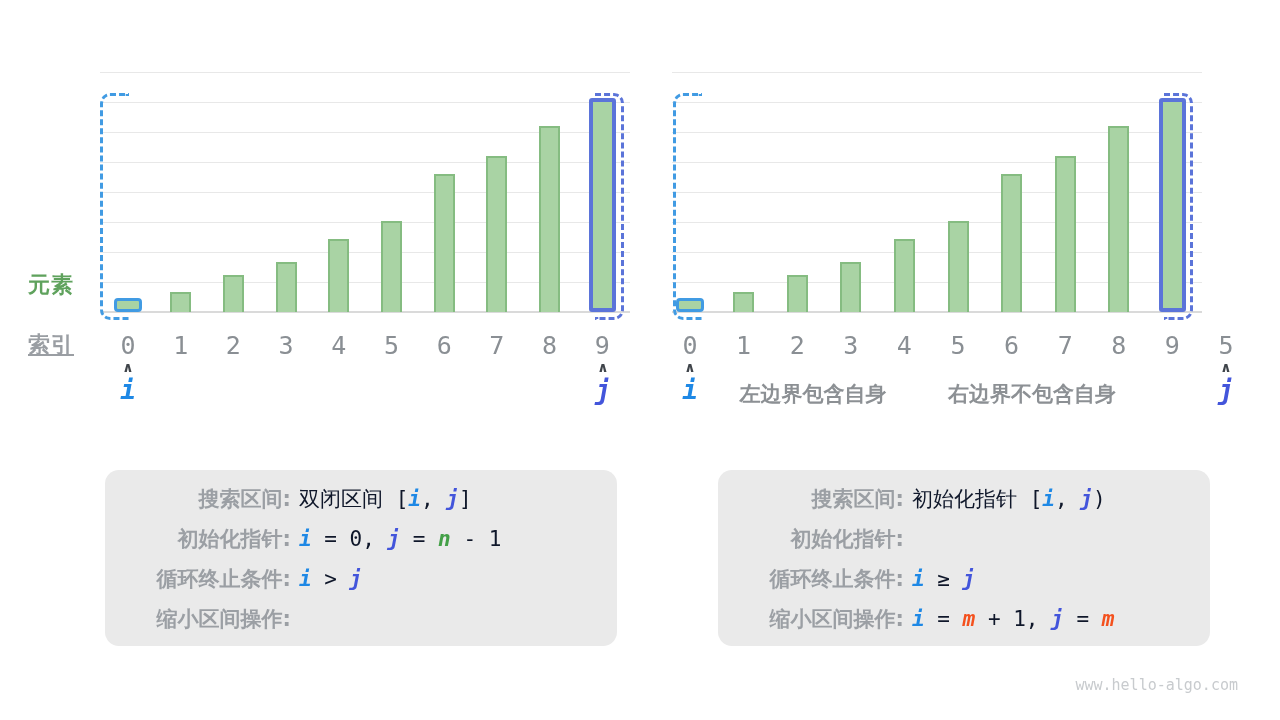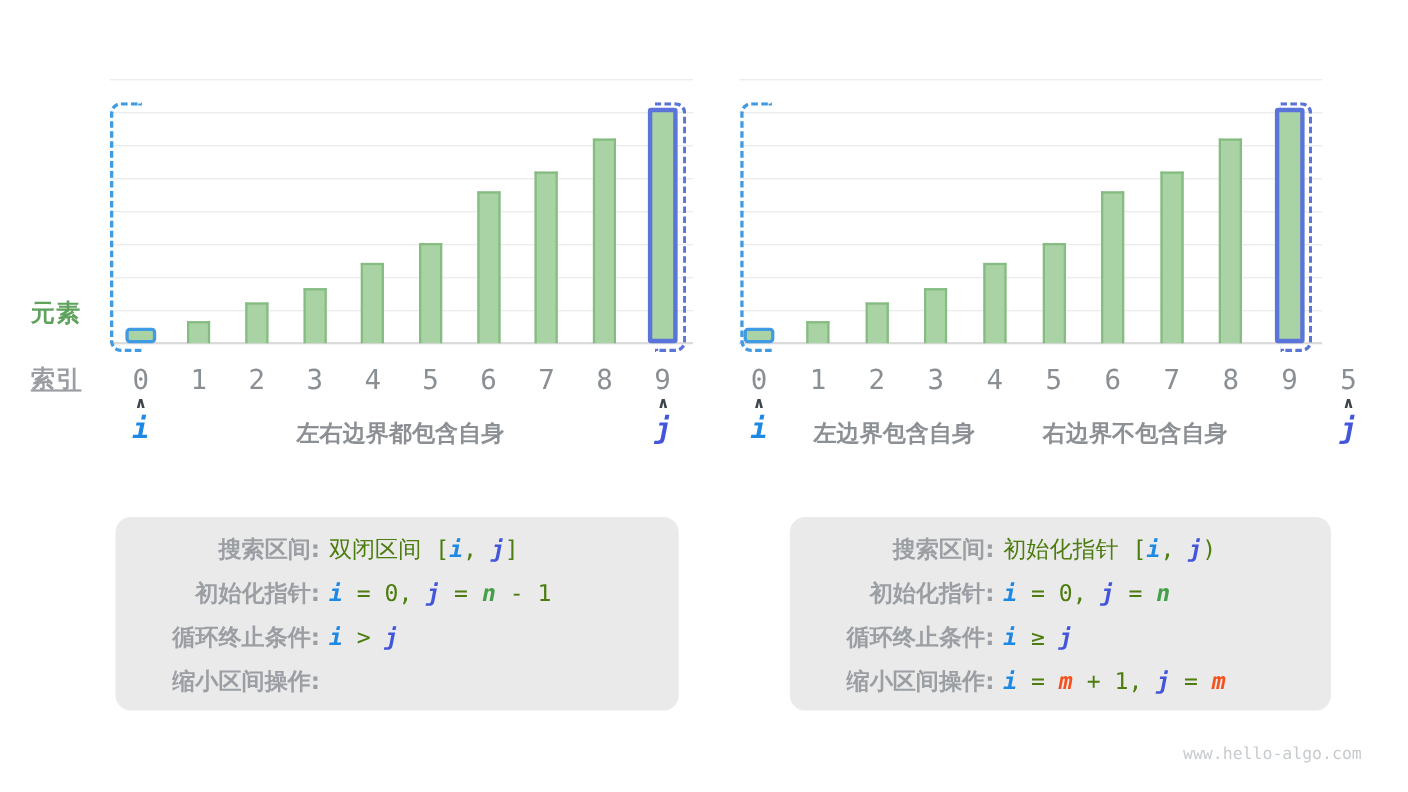--- a/index.html
+++ b/index.html
@@ -47,21 +47,21 @@
   
   .fbox{position:absolute;top:470px;height:176px;background:#EAEAEA;border-radius:14px;
         box-sizing:border-box;padding:9px 2px 0 0;}
   #box-left{left:105px;width:512px;}
   #box-right{left:718px;width:492px;}
   .box-row{display:grid;grid-template-columns:186px 1fr;column-gap:8px;
            align-items:center;height:40px;}
   .box-label{text-align:right;font-size:21px;font-weight:bold;color:#9B9FA4;white-space:nowrap;}
   .box-value{font-family:"DejaVu Sans Mono","DejaVu Sans","Liberation Mono",monospace;
              font-size:21px;white-space:nowrap;}
-  .c-d{color:#4d7c0f;}
+  .c-d{color:#0f172a;}
   .c-i{color:#1E88E5;font-weight:bold;font-style:italic;}
   .c-j{color:#4355DB;font-weight:bold;font-style:italic;}
   .c-n{color:#43A047;font-weight:bold;font-style:italic;}
   .c-m{color:#F4511E;font-weight:bold;font-style:italic;}
 
   .footer{position:absolute;top:676px;right:42px;
           font-family:"DejaVu Sans Mono","Liberation Mono",monospace;
           font-size:15px;color:#C8CBCE;}
 </style>
 </head>
@@ -81,21 +81,20 @@
       <div class="gridline" style="top: 90px;"></div>
       <div class="gridline" style="top: 60px;"></div>
       <div class="gridline" style="top: 30px;"></div>
       <div class="gridline" style="top: 0px;"></div>
     <div class="bracket bracket-left" style="left:0px"></div>
     <div class="bracket bracket-right" style="left:495px"></div>
     <span class="caret" style="left:28px">∧</span>
     <span class="caret" style="left:503px">∧</span>
     <span class="ptr ptr-i" style="left:28px">i</span>
     <span class="ptr ptr-j" style="left:503px">j</span>
-    <span class="annotation" style="left:264px">左右边界都包含自身</span>
   <div class="bar outline-blue" style="left: 14px; width: 28px; height: 14px;"></div>
       <div class="bar" style="left: 70.2px; width: 21px; height: 20px;"></div>
       <div class="bar" style="left: 122.9px; width: 21px; height: 37px;"></div>
       <div class="bar" style="left: 175.6px; width: 21px; height: 50px;"></div>
       <div class="bar" style="left: 228.3px; width: 21px; height: 73px;"></div>
       <div class="bar" style="left: 281px; width: 21px; height: 91px;"></div>
       <div class="bar" style="left: 333.7px; width: 21px; height: 138px;"></div>
       <div class="bar" style="left: 386.4px; width: 21px; height: 156px;"></div>
       <div class="bar" style="left: 439.1px; width: 21px; height: 186px;"></div>
       <div class="bar outline-indigo" style="left: 488.8px; width: 27px; height: 214px;"></div>
@@ -170,21 +169,20 @@
     </div>
   </div>
 
   <div class="fbox" id="box-right">
     <div class="box-row">
       <span class="box-label">搜索区间:</span>
       <span class="box-value"><span class="c-d">初始化指针 [</span><span class="c-i">i</span><span class="c-d">, </span><span class="c-j">j</span><span class="c-d">)</span></span>
     </div>
     <div class="box-row">
       <span class="box-label">初始化指针:</span>
-      <span class="box-value"><span class="c-i">i</span><span class="c-d"> = 0, </span><span class="c-j">j</span><span class="c-d"> = </span><span class="c-n">n</span></span>
     </div>
     <div class="box-row">
       <span class="box-label">循环终止条件:</span>
       <span class="box-value"><span class="c-i">i</span><span class="c-d"> ≥ </span><span class="c-j">j</span></span>
     </div>
     <div class="box-row">
       <span class="box-label">缩小区间操作:</span>
       <span class="box-value"><span class="c-i">i</span><span class="c-d"> = </span><span class="c-m">m</span><span class="c-d"> + 1, </span><span class="c-j">j</span><span class="c-d"> = </span><span class="c-m">m</span></span>
     </div>
   </div>

